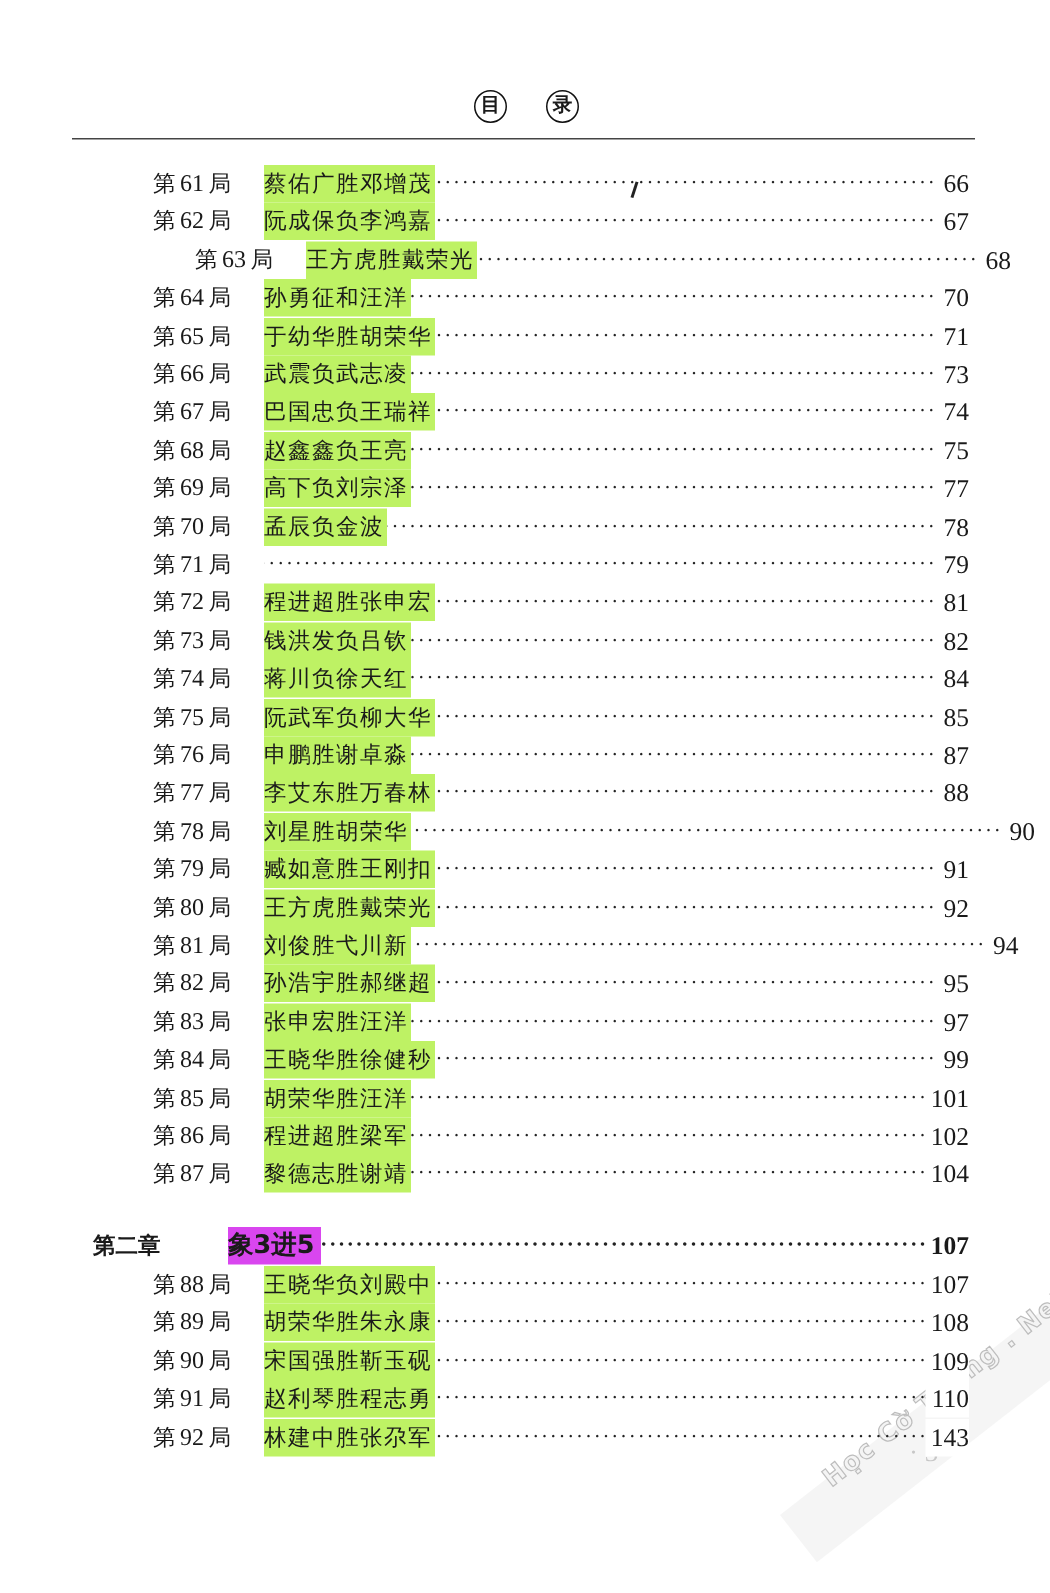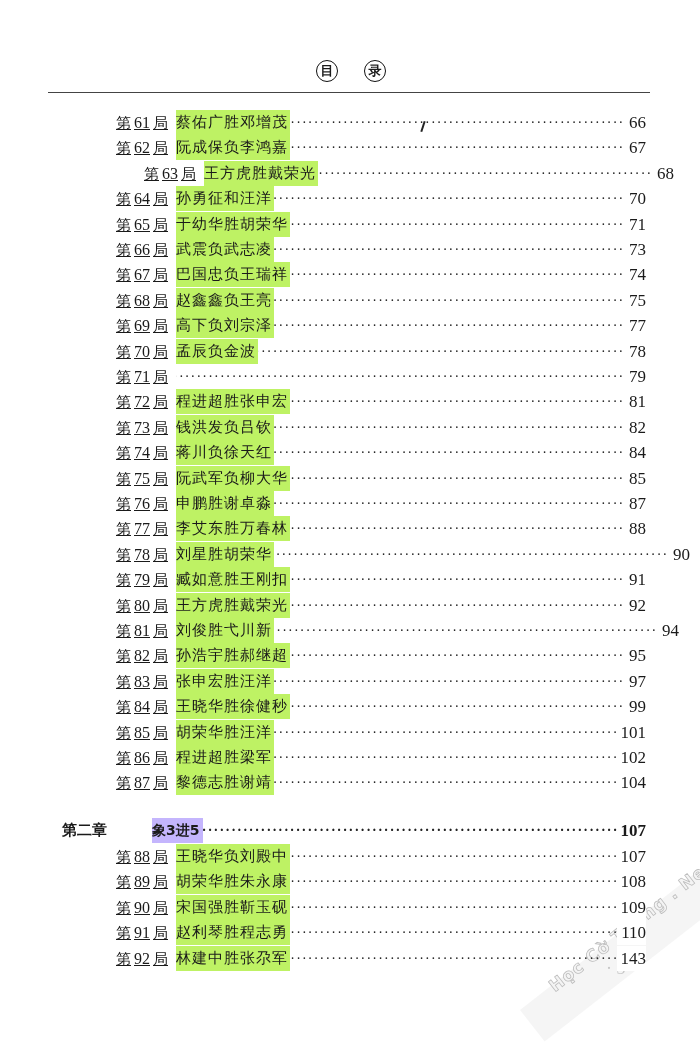--- a/index.html
+++ b/index.html
@@ -7,32 +7,32 @@
       width: 700px; height: 1062px; background: #ffffff; position: relative; overflow: hidden;
       font-family: "DejaVu Serif", "Liberation Serif", serif; color: #1a1a1a;
     }
     .header-title { position: absolute; top: 60px; left: 0; width: 700px; height: 24px; }
     .title-char {
       position: absolute; top: 0; width: 20px; height: 20px; border: 1.6px solid #111;
       border-radius: 50%; font-size: 13px; line-height: 20px; text-align: center; font-weight: bold;
     }
     .header-rule { position: absolute; top: 92px; left: 48px; width: 602px; height: 0; border-top: 1.6px solid #444; }
     .toc-row { position: absolute; left: 0; width: 700px; height: 25px; font-size: 15px; line-height: 25px; }
-    .game-no { position: absolute; left: 116px; width: 72px; white-space: nowrap; text-decoration: underline; }
+    .game-no { position: absolute; left: 102px; width: 72px; white-space: nowrap; }
     .game-no .num { font-family: "Liberation Serif", serif; font-size: 16px; margin: 0 3px; }
     .game-title { position: absolute; left: 176px; white-space: nowrap; letter-spacing: 1px; background: #bef264; padding-right: 2px; z-index: 2; }
     .leader { position: absolute; left: 176px; right: 58px; top: 0; height: 25px; overflow: hidden; z-index: 1; }
     .leader::before {
       content: "······································································································";
       position: absolute; right: 0; letter-spacing: 1.2px; font-family: "Liberation Serif", serif; font-size: 14px; color: #222;
     }
     .page-no { position: absolute; right: 54px; font-family: "Liberation Serif", serif; font-size: 17px; background: #fff; padding-left: 4px; z-index: 2; }
     .chapter-row { font-weight: bold; }
     .chapter-label { position: absolute; left: 62px; white-space: nowrap; font-family: "DejaVu Sans", sans-serif; font-size: 15px; font-weight: bold; }
-    .chapter-title { position: absolute; left: 152px; white-space: nowrap; font-family: "DejaVu Sans", sans-serif; font-size: 14px; font-weight: bold; background: #c4b5fd; padding-right: 4px; z-index: 2; }
+    .chapter-title { position: absolute; left: 152px; white-space: nowrap; font-family: "DejaVu Sans", sans-serif; font-size: 17px; font-weight: bold; background: #d946ef; padding-right: 4px; z-index: 2; }
     .chapter-row .leader { left: 152px; }
     .folio { position: absolute; left: 606px; top: 958px; font-family: "Liberation Serif", serif; font-size: 18px; }
     .watermark {
       position: absolute; left: 545px; top: 980px; transform: rotate(-38deg); transform-origin: left top;
       font-family: "DejaVu Sans", sans-serif; font-size: 17px; font-weight: bold; color: #f4f4f4;
       -webkit-text-stroke: 0.8px #bdbdbd; letter-spacing: 1px; white-space: nowrap;
     }
     .watermark-band {
       position: absolute; left: 520px; top: 1010px; width: 260px; height: 40px; background: #f3f3f3;
       transform: rotate(-38deg); transform-origin: left top; opacity: 0.8;

